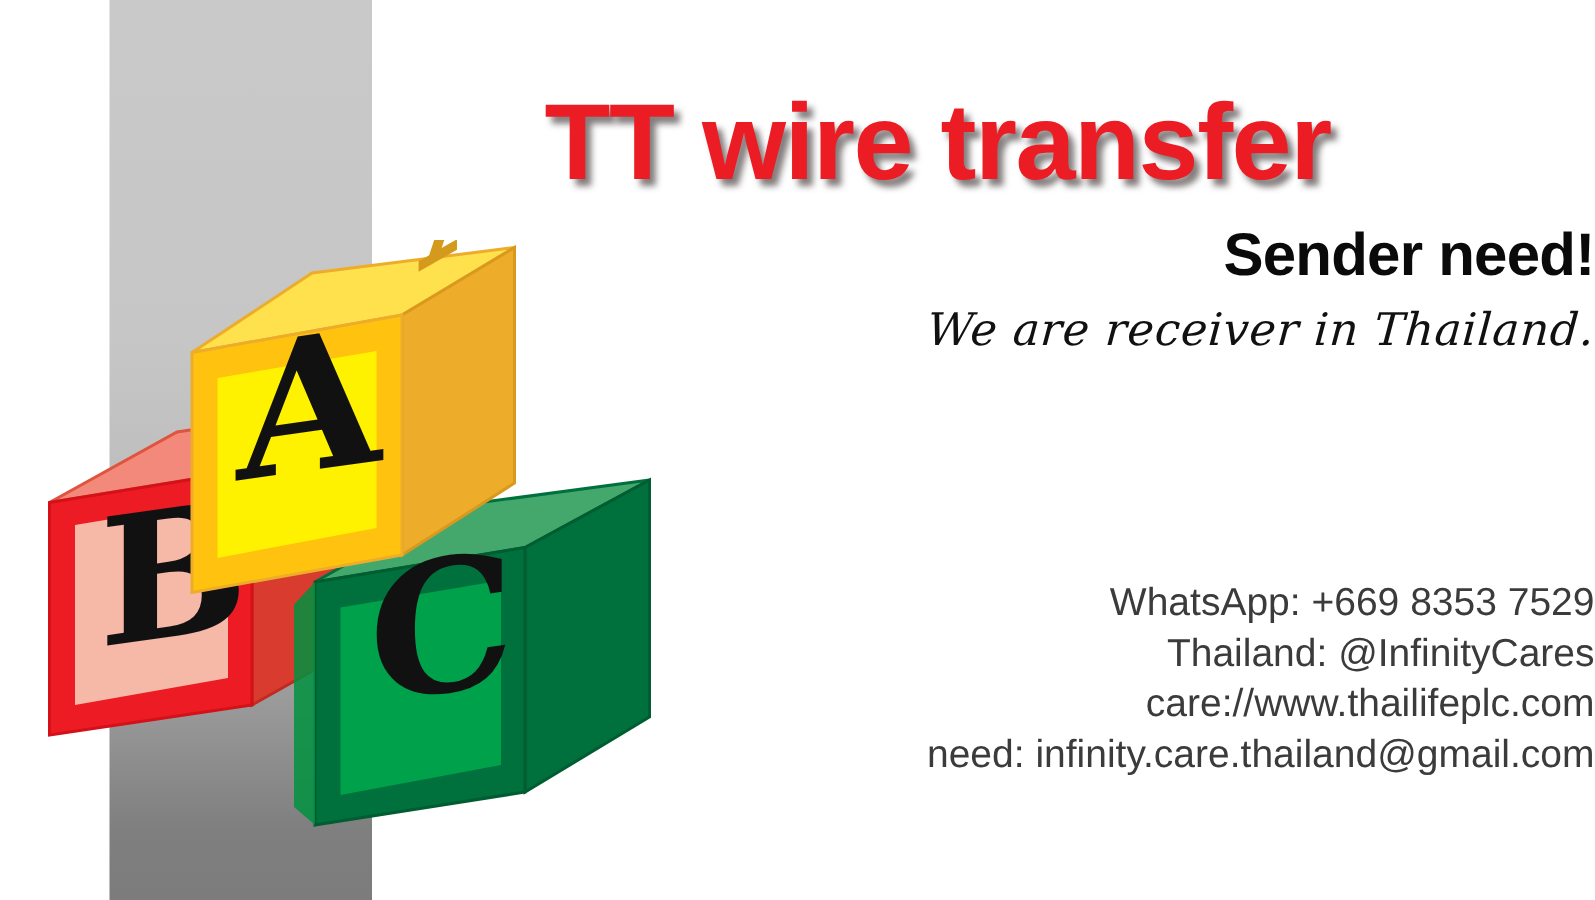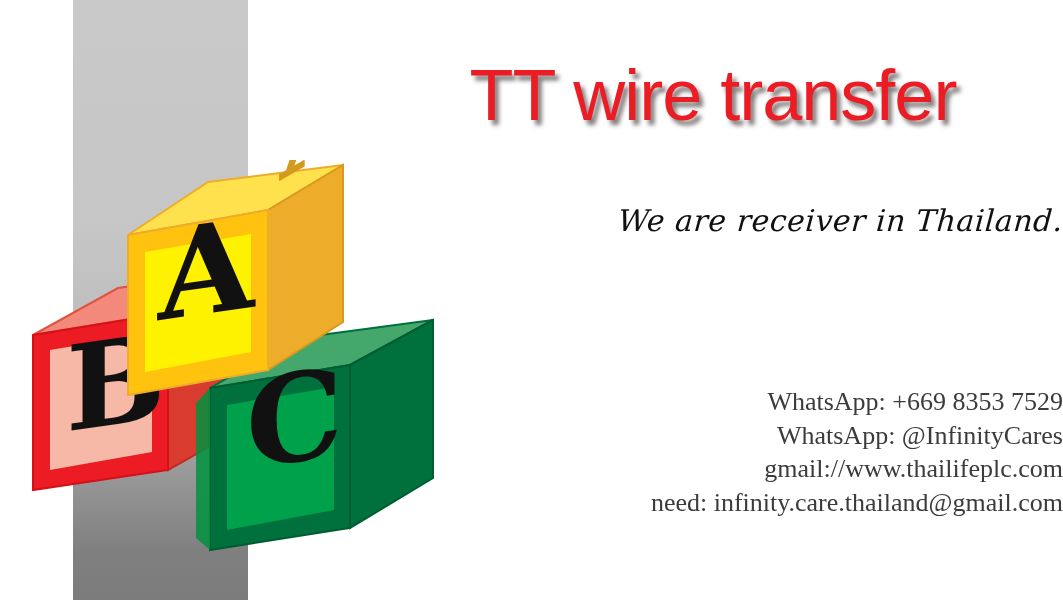--- a/index.html
+++ b/index.html
@@ -43,23 +43,23 @@
     width: 420px;
     height: 420px;
   }
   #blocks svg { display: block; width: 100%; height: 100%; }
 
   #headline {
     position: absolute;
     right: 0;
     top: 58px;
     width: 700px;
-    text-align: center;
+    text-align: left;
     font-size: 72px;
-    font-weight: normal;
+    font-weight: bold;
     line-height: 1.05;
     color: #ec1c24;
     letter-spacing: -1px;
     white-space: nowrap;
     text-shadow: 4px 5px 4px rgba(90,80,80,0.75);
   }
 
   #subhead {
     position: absolute;
     right: 0;
@@ -95,21 +95,21 @@
     right: 0;
     top: 385px;
     width: 700px;
     text-align: right;
   }
   #contact .line {
     font-size: 26px;
     line-height: 33.5px;
     color: #3b3b3b;
     white-space: nowrap;
-    font-family: Liberation Serif, serif;
+    font-family: Liberation Sans, sans-serif;
   }
 </style>
 </head>
 <body>
 
 <div id="banner">
 
   <div id="grey-bar"></div>
 
   <div id="blocks">
@@ -182,23 +182,24 @@
 
         <polygon points="127,92 233,74 233,192 127,212" fill="#fff200"></polygon>
 
         <text x="140" y="180" font-family="DejaVu Serif, serif" font-size="124" font-weight="bold" fill="#111111" transform="skewY(-8)">A</text>
       </g>
     </svg>
   </div>
 
   <div id="headline">TT wire transfer</div>
 
+  <div id="subhead">Sender need!</div>
 
   <div id="tagline">We are receiver in Thailand.</div>
 
   <div id="contact">
     <div class="line">WhatsApp: +669 8353 7529</div>
-    <div class="line">WhatsApp: @InfinityCares</div>
-    <div class="line">gmail://www.thailifeplc.com</div>
+    <div class="line">Thailand: @InfinityCares</div>
+    <div class="line">care://www.thailifeplc.com</div>
     <div class="line">need: infinity.care.thailand@gmail.com</div>
   </div>
 
 </div>
 
 </body></html>

